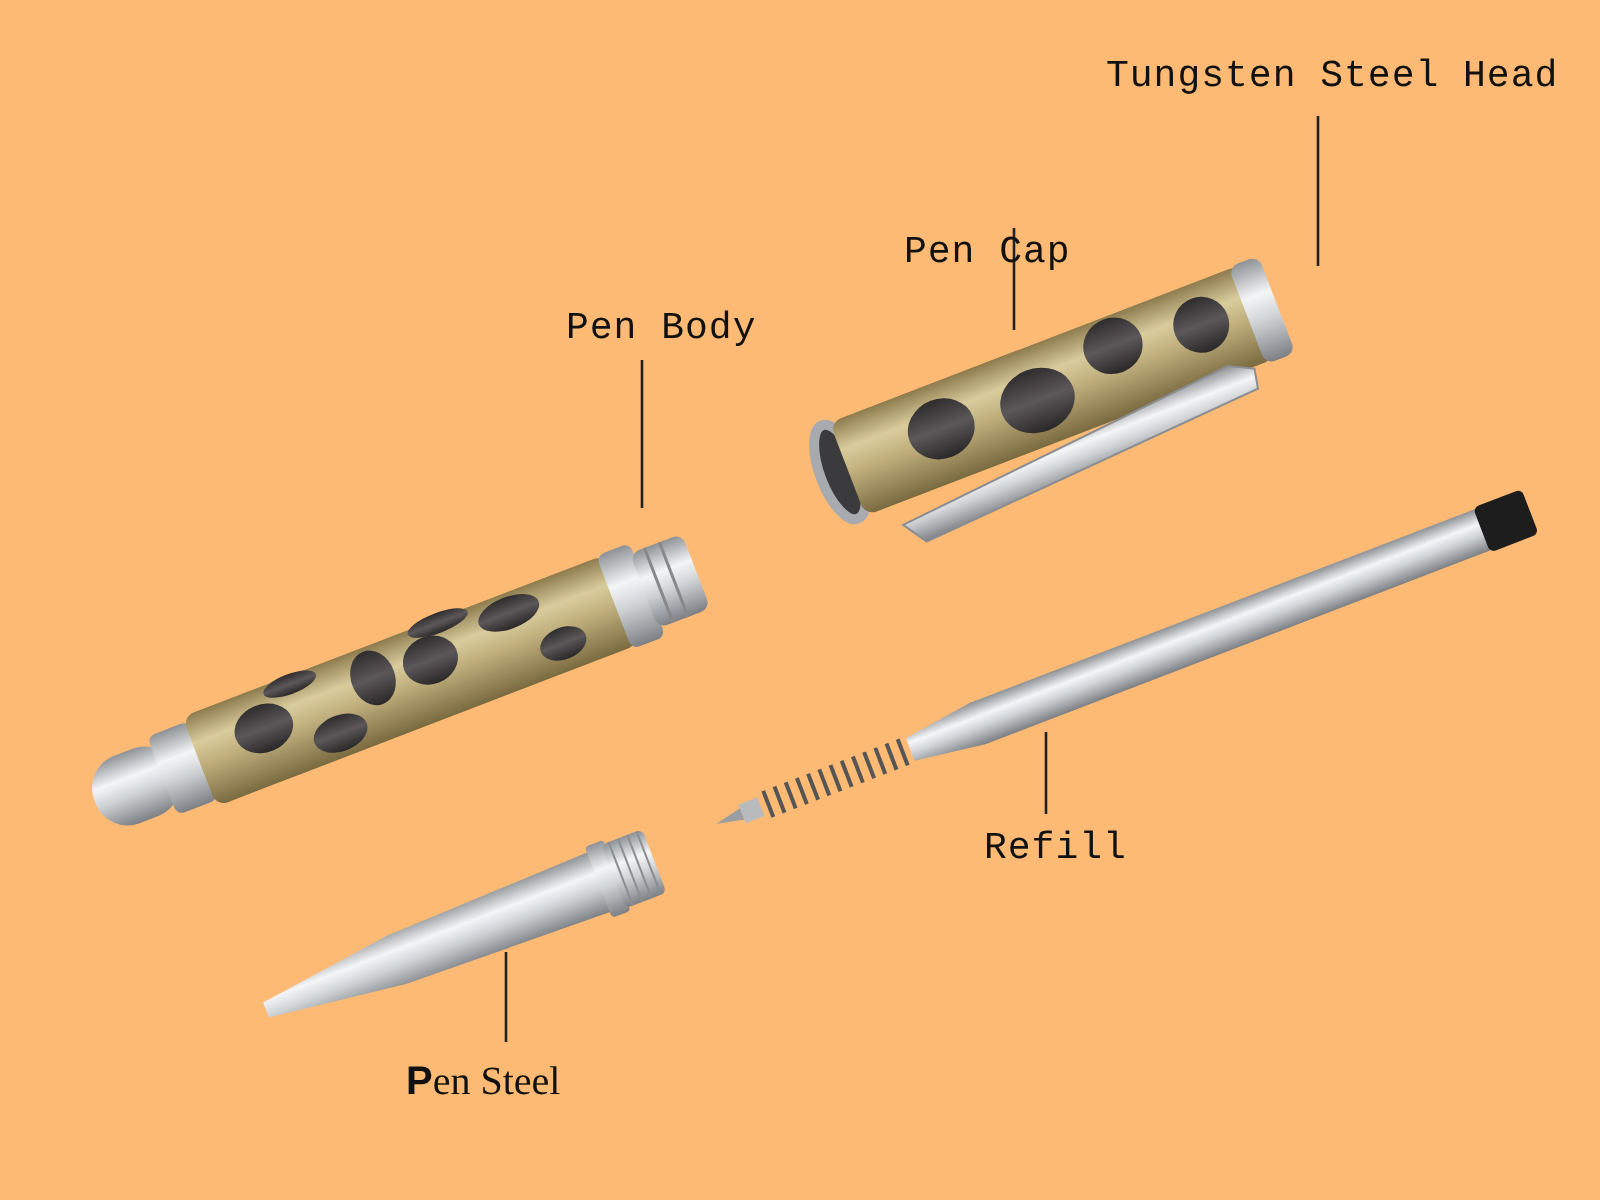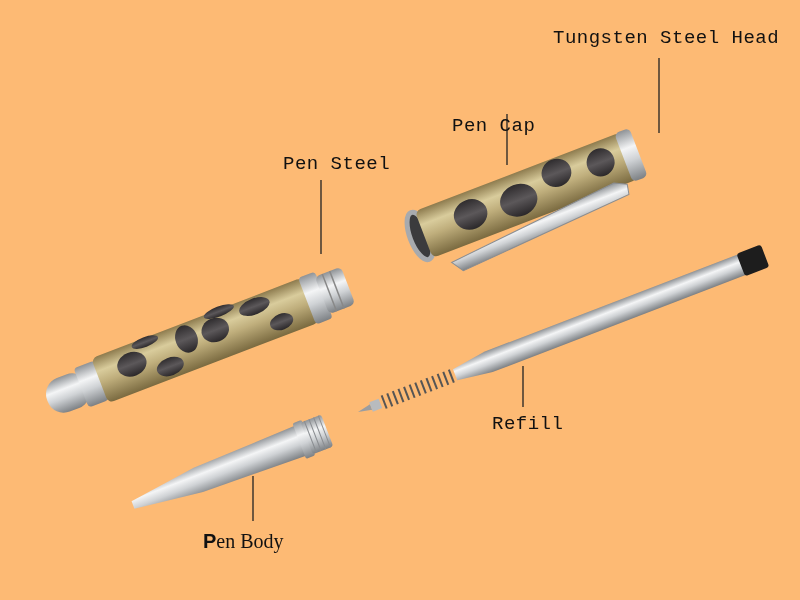--- a/index.html
+++ b/index.html
@@ -102,17 +102,17 @@
       <line x1="659" y1="58" x2="659" y2="133"></line>
       <line x1="507" y1="114" x2="507" y2="165"></line>
       <line x1="321" y1="180" x2="321" y2="254"></line>
       <line x1="523" y1="366" x2="523" y2="407"></line>
       <line x1="253" y1="476" x2="253" y2="521"></line>
     </g>
   </svg>
 
   <div class="label" style="left:553px;top:27px;">Tungsten Steel Head</div>
   <div class="label" style="left:452px;top:87px;margin-top:28px;">Pen Cap</div>
-  <div class="label" style="left:283px;top:153px;">Pen Steel</div>
+  <div class="label" style="left:283px;top:153px;">Pen Body</div>
   <div class="label" style="left:492px;top:413px;">Refill</div>
-  <div class="label serif" style="left:203px;top:530px;"><span class="b">P</span><span>en Body</span></div>
+  <div class="label serif" style="left:203px;top:530px;"><span class="b">P</span><span>en Steel</span></div>
 
 </div>
 
 </body></html>

